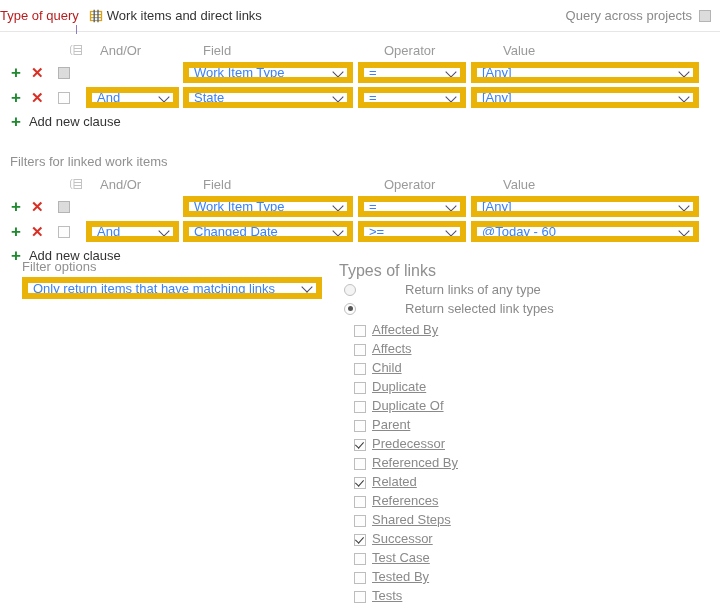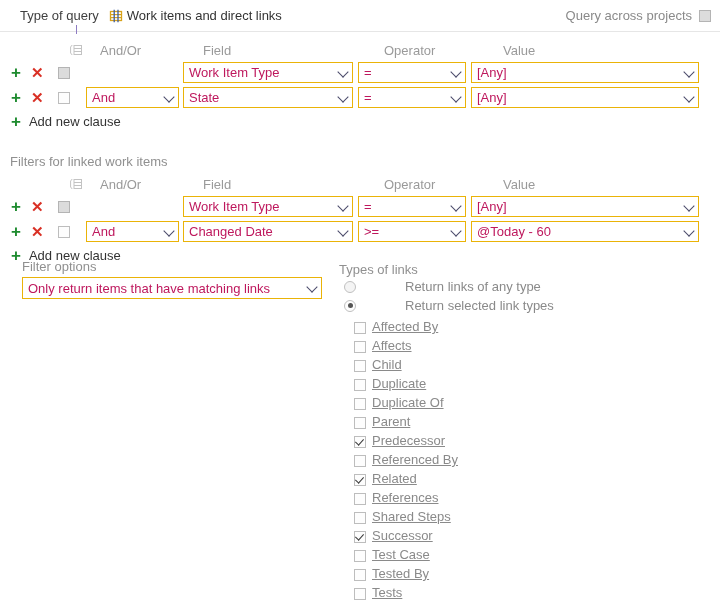--- a/index.html
+++ b/index.html
@@ -19,23 +19,23 @@
 
   
   .topbar {
     position: absolute;
     left: 0; top: 0;
     width: 720px; height: 31px;
     display: flex;
     align-items: center;
   }
   .topbar-label {
-    color: #404040;
-    font-size: 13px;
-    margin-left: 20px;
+    color: #b91c1c;
+    font-size: 13px;
+    margin-left: 0;
   }
   .qtype-chip {
     display: flex;
     align-items: center;
     margin-left: 10px;
     color: #333;
     font-size: 13px;
     cursor: default;
     justify-content: center;
   }
@@ -170,28 +170,28 @@
     font-weight: bold;
     cursor: pointer;
     user-select: none;
   }
 
   
   .combo {
     position: relative;
     height: 21px;
     box-sizing: border-box;
-    border: 1px solid #eab308;
+    border: 6px solid #eab308;
     background: #ffffff;
     display: flex;
     align-items: center;
     padding-left: 5px;
     padding-right: 18px;
     font-size: 13px;
-    color: #be185d;
+    color: #3b82f6;
     cursor: default;
     white-space: nowrap;
     overflow: hidden;
   }
   .combo.empty { border-color: transparent; background: transparent; }
   .combo .chev {
     position: absolute;
     right: 5px; top: 50%;
     width: 7px; height: 7px;
     margin-top: -5px;
@@ -209,21 +209,21 @@
   }
   .addclause .plus { margin-right: 8px; }
   .addclause .txt { color: #333333; font-size: 13px; }
 
   
   .filter-opts { position: absolute; left: 22px; top: 259px; width: 300px; }
   .filter-opts .lbl { color: #909090; font-size: 13px; margin-bottom: 3px; }
 
   
   .types { position: absolute; left: 339px; top: 262px; width: 300px; }
-  .types .lbl { color: #909090; font-size: 13px; }
+  .types .lbl { color: #909090; font-size: 16px; }
   .radio-line {
     display: flex; align-items: center;
     height: 19px;
     padding-left: 5px;
     color: #8a8a8a;
     font-size: 13px;
     cursor: pointer;
     gap: 43px;
   }
   .radio-line .rdo { margin-right: 6px; }

